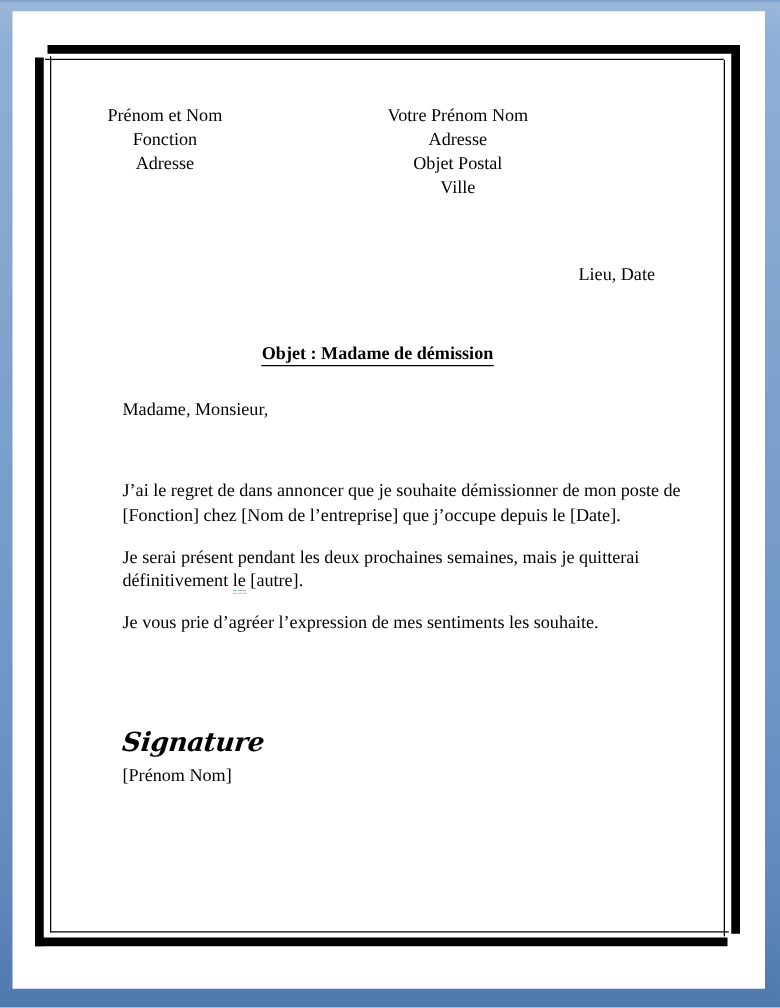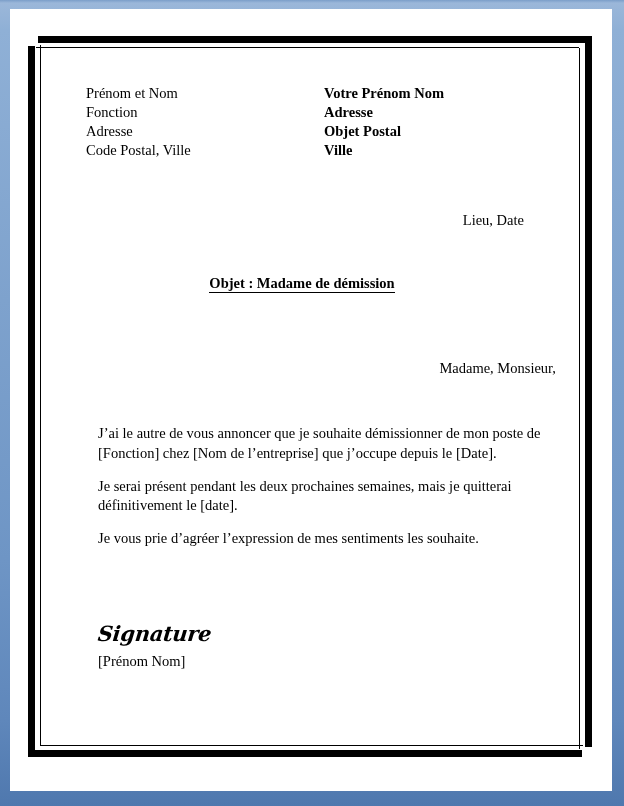--- a/index.html
+++ b/index.html
@@ -70,46 +70,46 @@
     line-height: 1.32;
   }
 
   .addresses {
     position: relative;
     height: 104px;
   }
   .addr-block {
     position: absolute;
     top: 0;
+    text-align: center;
   }
   .addr-left  { left: 0; }
-  .addr-right { left: 238px; font-weight: bold; }
+  .addr-right { left: 224px; }
   .addr-line  { white-space: nowrap; }
 
   .place-date {
     text-align: right;
     margin-top: 23px;
     padding-right: 32px;
   }
 
   .subject {
     text-align: center;
     font-weight: bold;
     margin-top: 44px;
     padding-right: 38px;
   }
   .subject span {
     border-bottom: 1.6px solid #000;
     padding-bottom: 1px;
   }
 
   .salutation {
-    margin-top: 66px;
-    padding-left: 12px;
-    text-align: right;
+    margin-top: 26px;
+    padding-left: 12px;
   }
 
   .body-text {
     margin-top: 46px;
     padding-left: 12px;
     width: 448px;
   }
   .para {
     margin: 0 0 14px 0;
     text-align: left;
@@ -162,21 +162,20 @@
   </div>
 
   <div class="content">
 
     <div class="addresses">
 
       <div class="addr-block addr-left">
         <div class="addr-line">Prénom et Nom</div>
         <div class="addr-line">Fonction</div>
         <div class="addr-line">Adresse</div>
-        <div class="addr-line">Code Postal, Ville</div>
       </div>
 
       <div class="addr-block addr-right">
         <div class="addr-line">Votre Prénom Nom</div>
         <div class="addr-line">Adresse</div>
         <div class="addr-line">Objet Postal</div>
         <div class="addr-line">Ville</div>
       </div>
 
     </div>
@@ -184,24 +183,24 @@
     <div class="place-date">Lieu, Date</div>
 
     <div class="subject">
       <span>Objet : Madame de démission</span>
     </div>
 
     <div class="salutation">Madame, Monsieur,</div>
 
     <div class="body-text">
 
-      <p class="para">J’ai le autre de vous annoncer que je souhaite démissionner de mon poste de [Fonction] chez [Nom de l’entreprise] que j’occupe depuis le [Date].</p>
-
-
-      <p class="para"><span>Je serai présent pendant les deux prochaines semaines, mais je quitterai définitivement </span><span class="squiggle">le</span><span> [date].</span></p>
+      <p class="para">J’ai le regret de dans annoncer que je souhaite démissionner de mon poste de [Fonction] chez [Nom de l’entreprise] que j’occupe depuis le [Date].</p>
+
+
+      <p class="para"><span>Je serai présent pendant les deux prochaines semaines, mais je quitterai définitivement </span><span class="squiggle">le</span><span> [autre].</span></p>
 
       <p class="para">Je vous prie d’agréer l’expression de mes sentiments les souhaite.</p>
 
     </div>
 
     <div>
       <div class="signature">Signature</div>
     </div>
 
     <div class="final-name">[Prénom Nom]</div>

